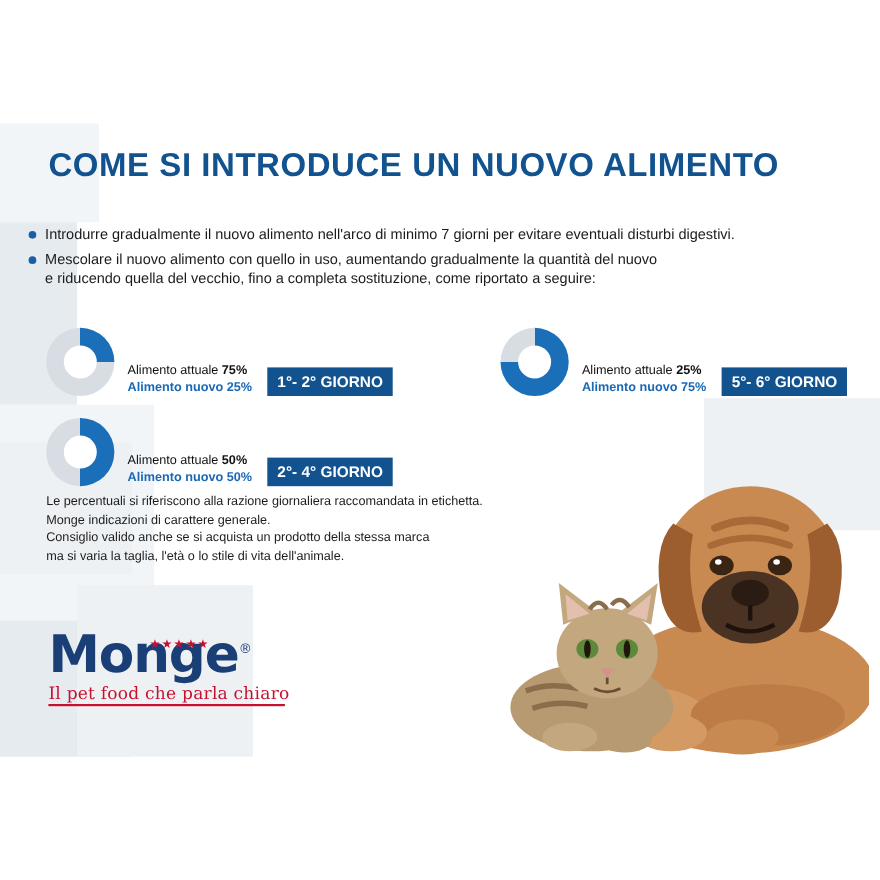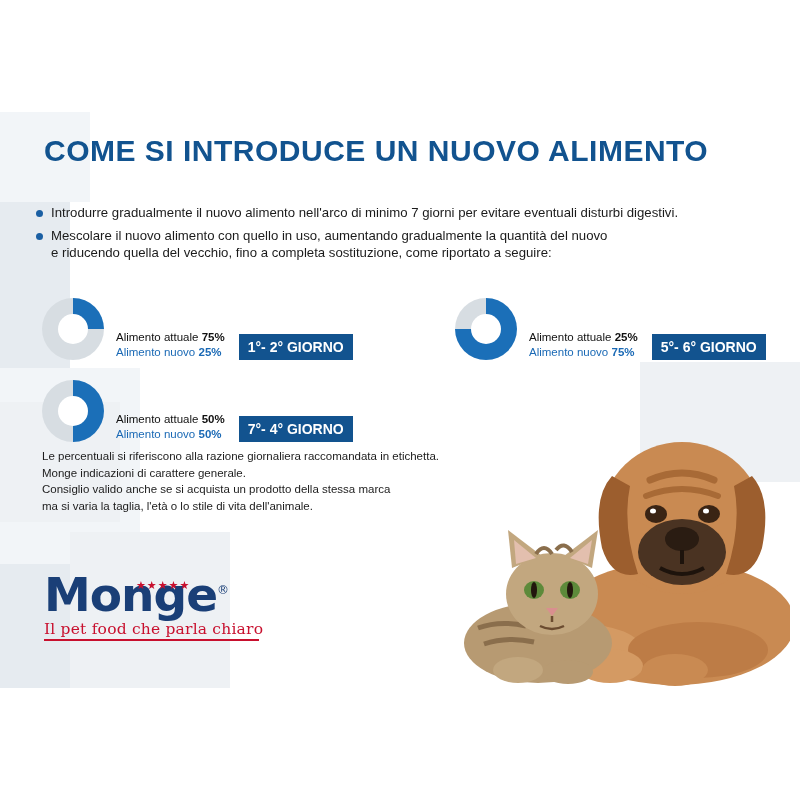--- a/index.html
+++ b/index.html
@@ -51,21 +51,21 @@
     font-size: 30px;
     font-weight: bold;
     color: #12538f;
     letter-spacing: 0.5px;
     white-space: nowrap;
     font-family: "Liberation Sans", sans-serif;
   }
 
   .bullets {
     position: absolute;
-    left: 36px;
+    left: 26px;
     top: 92px;
     width: 760px;
   }
   .bullet-row {
     display: flex;
     align-items: flex-start;
     margin-bottom: 6px;
   }
   .bullet-dot {
     width: 7px;
@@ -113,21 +113,21 @@
   .lab-old {
     font-size: 11.5px;
     color: #111111;
   }
   .lab-old b { font-weight: bold; }
   .lab-new {
     font-size: 11.5px;
     color: #1a69b5;
     font-weight: bold;
   }
-  .lab-new span.reg { font-weight: normal; }
+  .lab-new span.reg { font-weight: bold; }
   .day-tag {
     margin-left: 14px;
     background: #12538f;
     color: #ffffff;
     font-size: 14px;
     font-weight: bold;
     padding: 5px 9px;
     white-space: nowrap;
     flex: 0 0 auto;
   }
@@ -261,21 +261,21 @@
           <div class="hole"></div>
         </div>
         <div class="labels">
           <div class="lab-old">
             <span>Alimento attuale</span> <b>50%</b>
           </div>
           <div class="lab-new">
             <span class="reg">Alimento nuovo</span> <span>50%</span>
           </div>
         </div>
-        <div class="day-tag">7°- 4° GIORNO</div>
+        <div class="day-tag">2°- 4° GIORNO</div>
       </div>
 
 
       <div class="footnotes">
         <div>Le percentuali si riferiscono alla razione giornaliera raccomandata in etichetta.</div>
         <div>Monge indicazioni di carattere generale.</div>
         <div>Consiglio valido anche se si acquista un prodotto della stessa marca</div>
         <div>ma si varia la taglia, l'età o lo stile di vita dell'animale.</div>
       </div>
 

